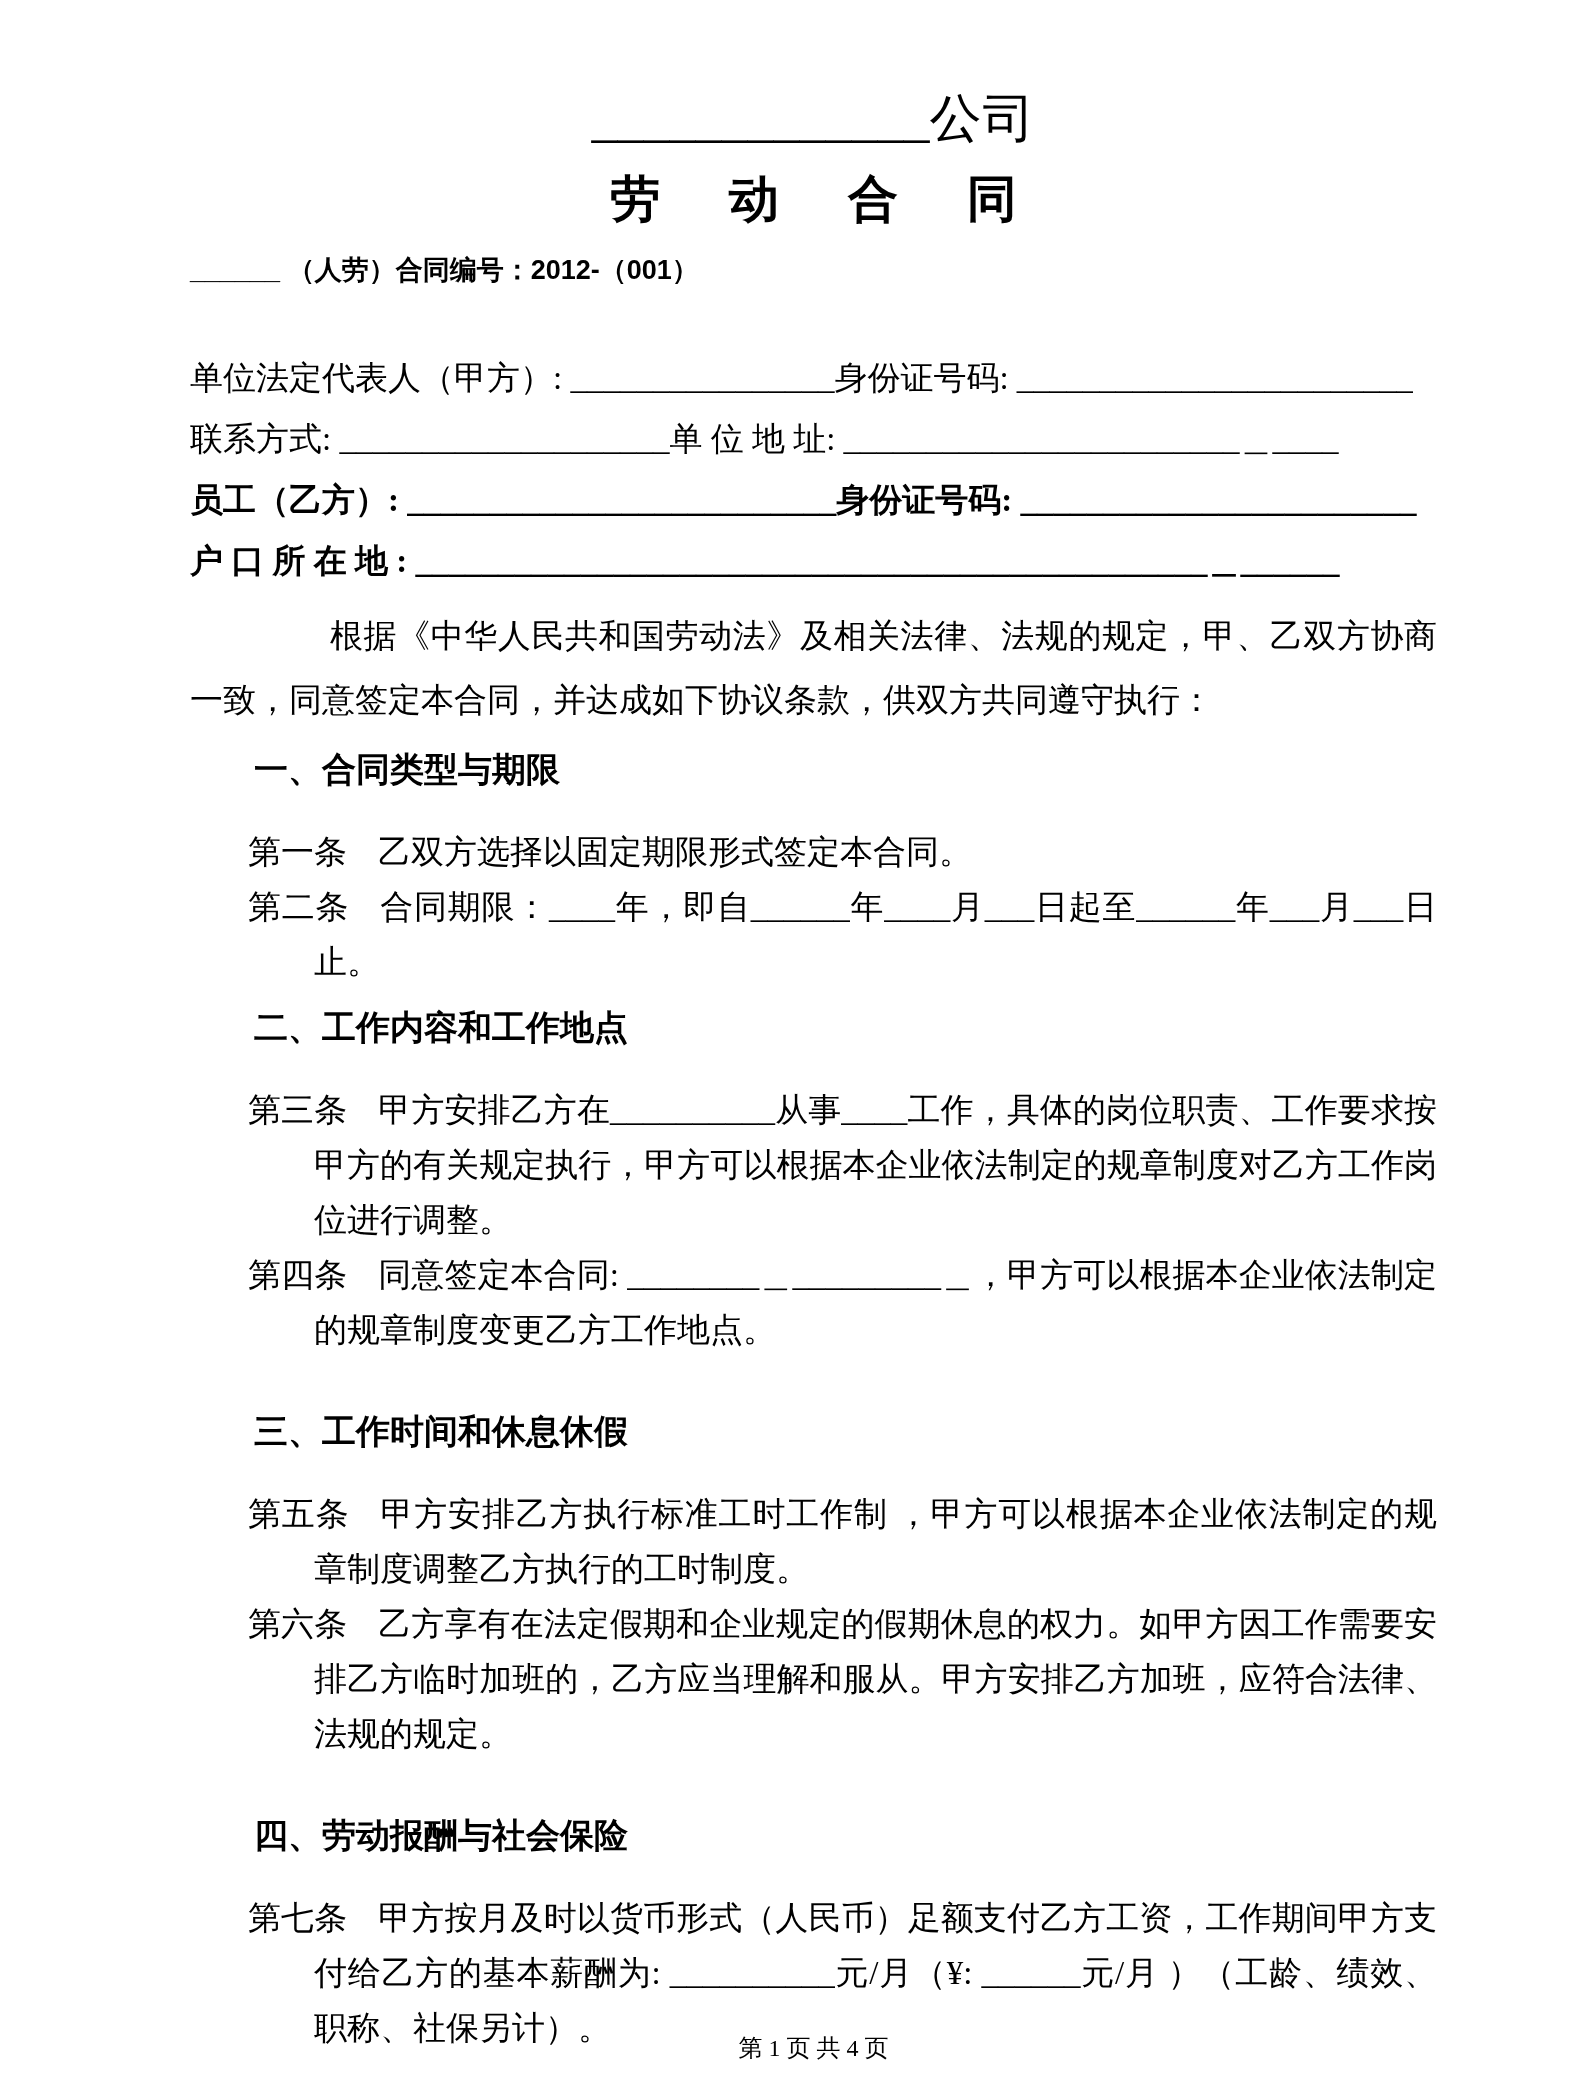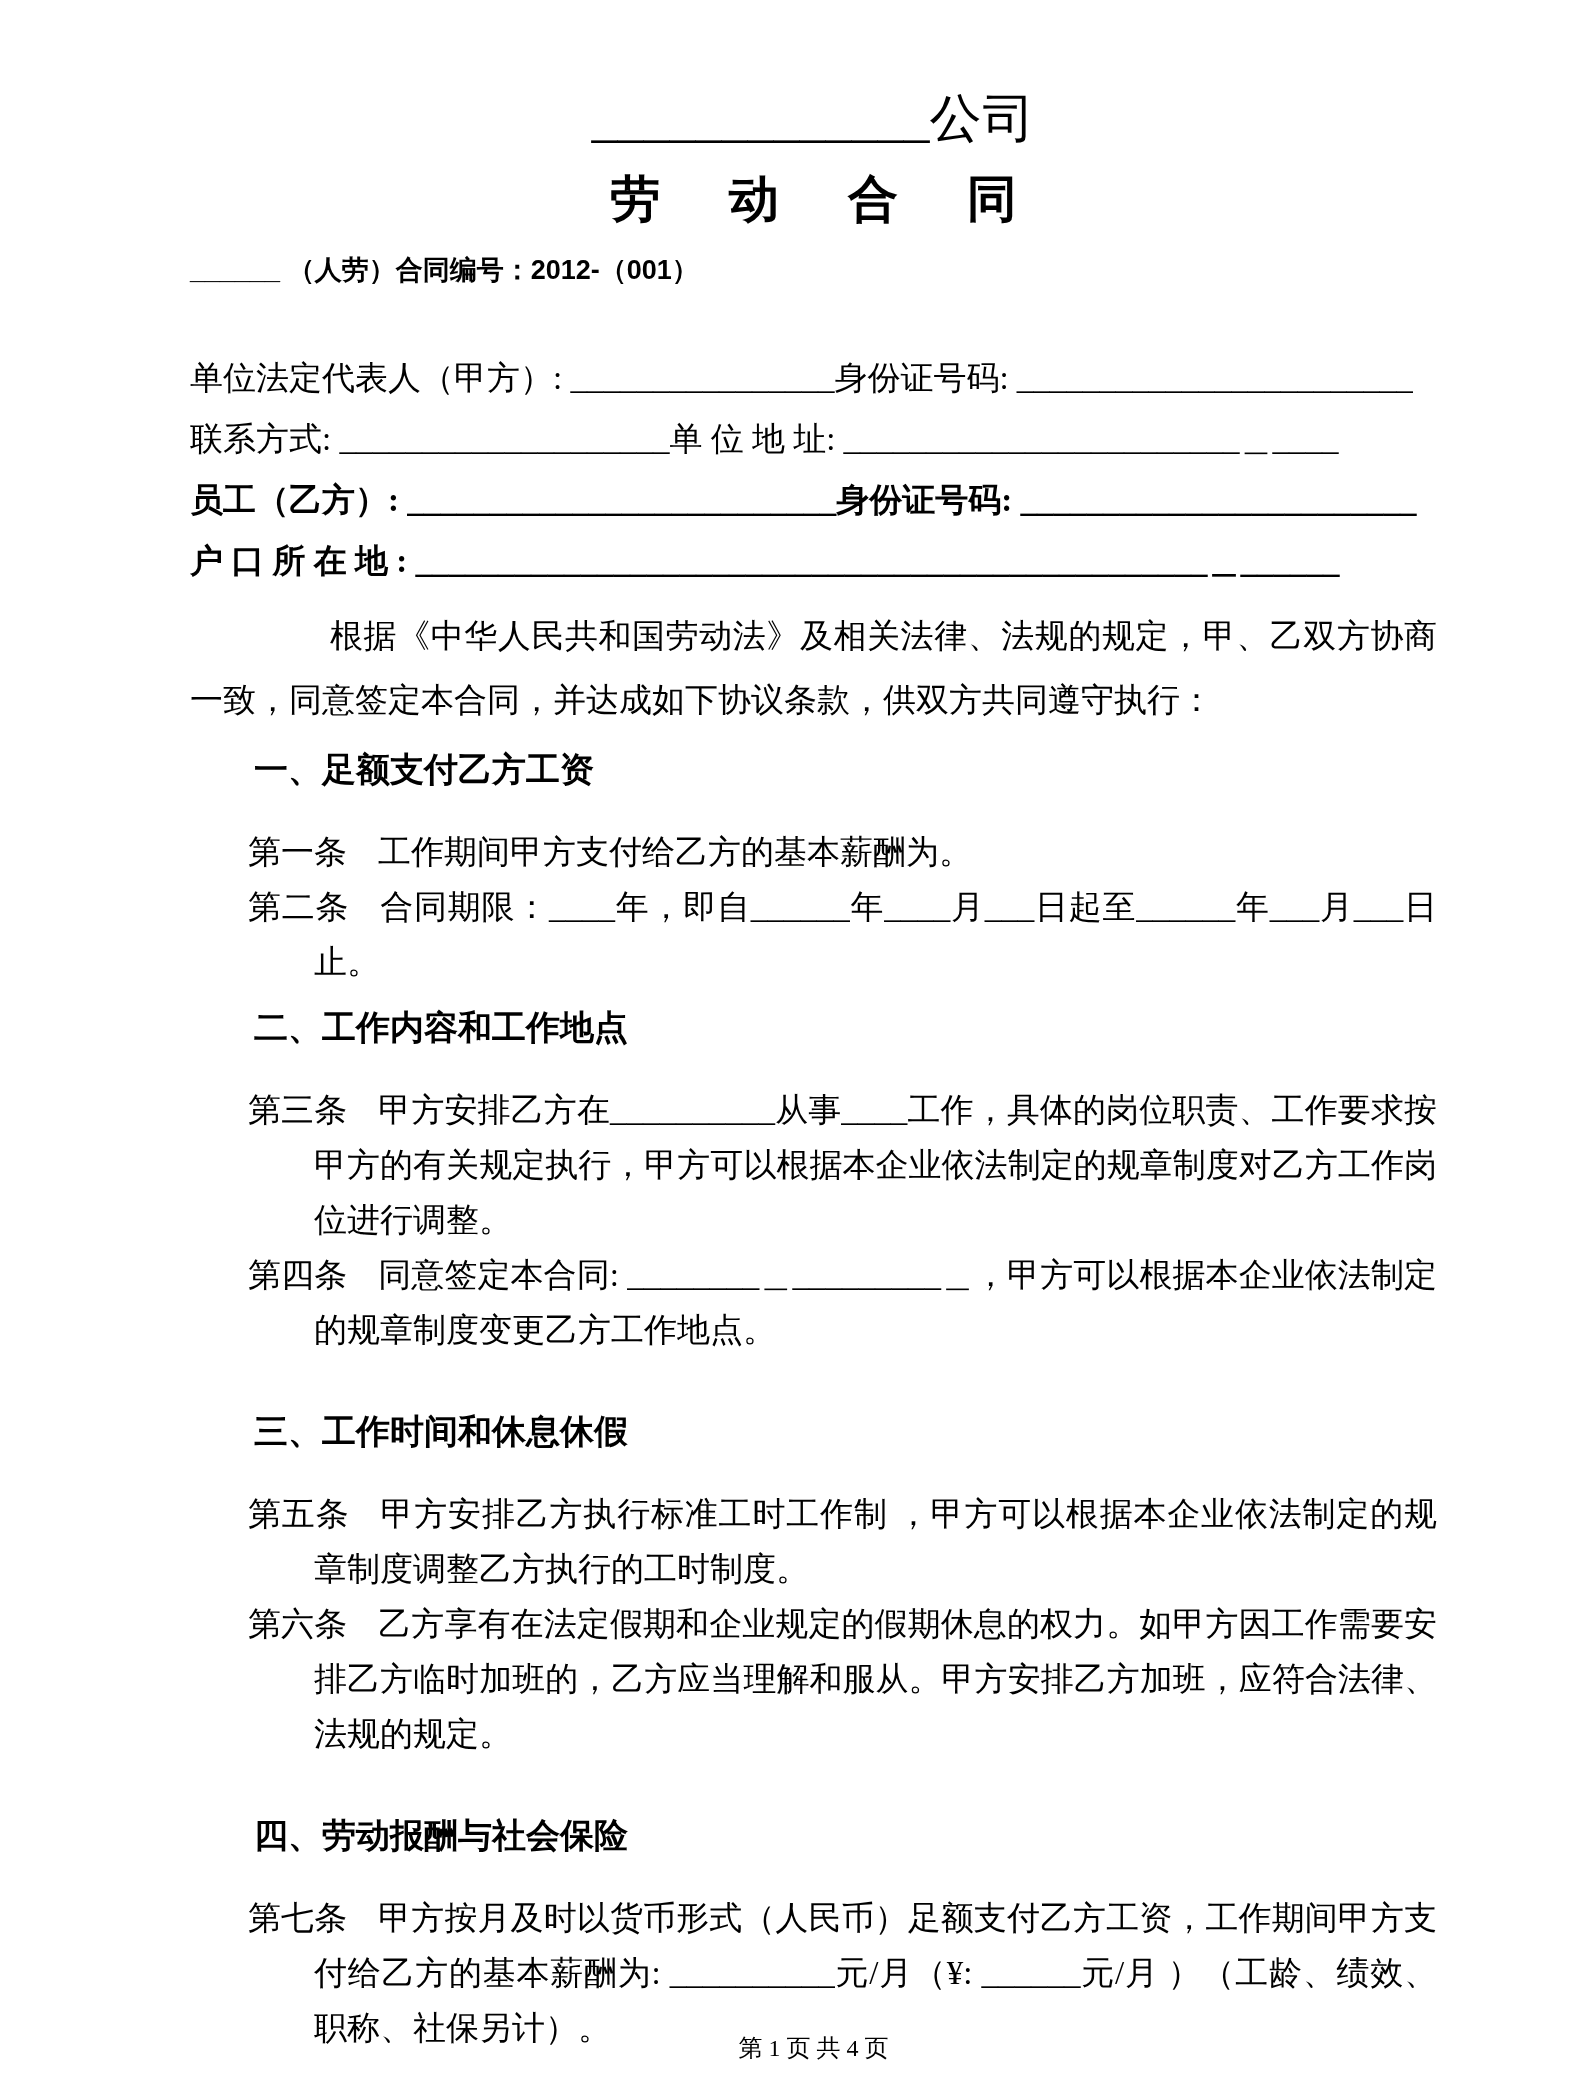--- a/index.html
+++ b/index.html
@@ -65,22 +65,22 @@
 
     <div class="party-row"><span>联系方式:</span> <span class="fill">____________________</span><span>单 位 地 址:</span> <span class="fill">________________________＿____</span></div>
 
     <div class="party-row bold"><span>员工（乙方）:</span> <span class="fill">__________________________</span><span>身份证号码:</span> <span class="fill">________________________</span></div>
 
     <div class="party-row bold"><span>户 口 所 在 地 :</span> <span class="fill">________________________________________________＿______</span></div>
   </div>
 
   <div class="intro">根据《中华人民共和国劳动法》及相关法律、法规的规定，甲、乙双方协商一致，同意签定本合同，并达成如下协议条款，供双方共同遵守执行：</div>
 
-  <div class="section-heading">一、足额支付乙方工资</div>
-  <div class="clause"><span class="clause-label">第一条</span><span>工作期间甲方支付给乙方的基本薪酬为。</span></div>
+  <div class="section-heading">一、合同类型与期限</div>
+  <div class="clause"><span class="clause-label">第一条</span><span>乙双方选择以固定期限形式签定本合同。</span></div>
   <div class="clause"><span class="clause-label">第二条</span><span>合同期限：____年，即自______年____月___日起至______年___月___日止。</span></div>
 
   <div class="section-heading">二、工作内容和工作地点</div>
   <div class="clause"><span class="clause-label">第三条</span><span>甲方安排乙方在__________从事____工作，具体的岗位职责、工作要求按甲方的有关规定执行，甲方可以根据本企业依法制定的规章制度对乙方工作岗位进行调整。</span></div>
   <div class="clause"><span class="clause-label">第四条</span><span>同意签定本合同: ________＿_________＿，甲方可以根据本企业依法制定的规章制度变更乙方工作地点。</span></div>
 
   <div class="section-heading gap-lg">三、工作时间和休息休假</div>
   <div class="clause"><span class="clause-label">第五条</span><span>甲方安排乙方执行标准工时工作制 ，甲方可以根据本企业依法制定的规章制度调整乙方执行的工时制度。</span></div>
   <div class="clause"><span class="clause-label">第六条</span><span>乙方享有在法定假期和企业规定的假期休息的权力。如甲方因工作需要安排乙方临时加班的，乙方应当理解和服从。甲方安排乙方加班，应符合法律、法规的规定。</span></div>
 

